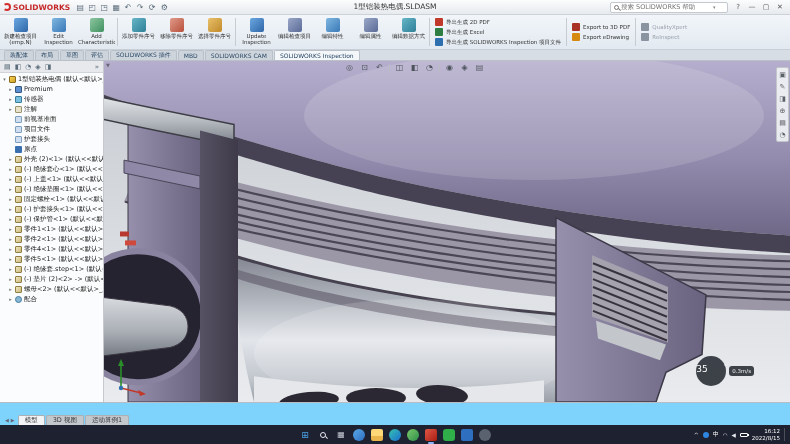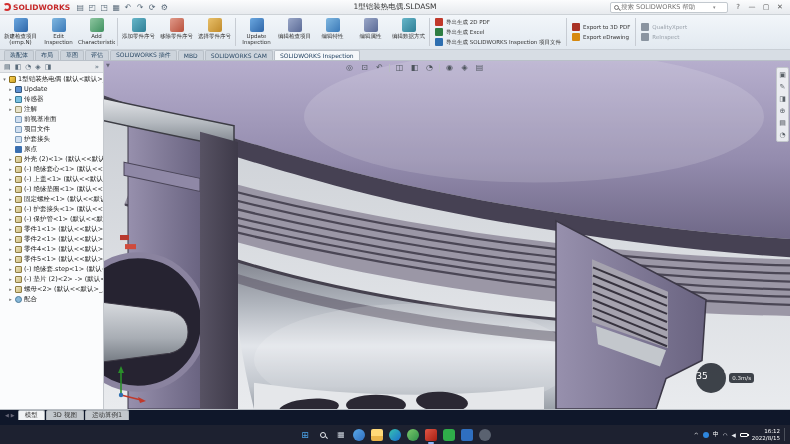--- a/index.html
+++ b/index.html
@@ -84,21 +84,21 @@
     padding:2px 0; gap:3px; color:#5a6168; font-size:7px; }
   .rtools span { height:9px; display:flex; align-items:center; }
   .triad { position:absolute; left:3px; bottom:6px; }
   .overlay-badges { position:absolute; right:36px; bottom:16px; display:flex; align-items:center; gap:3px; }
   .bc { width:30px; height:30px; border-radius:50%; background:rgba(38,42,50,.88); color:#fff;
     display:flex; align-items:flex-start; justify-content:space-between; padding-top:9px; font-size:9px; line-height:1; }
   .bc .unit { font-size:5px; margin-top:-1px; }
   .bp { background:rgba(38,42,50,.88); color:#eee; font-size:5.5px; padding:2px 3px; border-radius:3px; white-space:nowrap; }
 
   
-  .model-tabs { height:16px; background:#0f172a; border-top:1px solid #b8bdc3; display:flex; 
+  .model-tabs { height:23px; background:#7dd3fc; border-top:1px solid #b8bdc3; display:flex; align-items:flex-end;
     font-size:6.5px; color:#333; padding-left:2px; flex:none; }
   .mt-nav { display:flex; gap:2px; color:#667; font-size:5px; align-items:center; height:10px; padding:0 3px; }
   .mtab { padding:0 6px; height:10px; display:flex; align-items:center; background:#c3c8cd; border:1px solid #aab0b6;
     border-bottom:none; border-radius:2px 2px 0 0; margin-right:1px; white-space:nowrap; }
   .mtab.active { background:#f2f4f6; }
 
   .statusbar { height:11px; background:linear-gradient(#eef0f3,#dde1e5); border-top:1px solid #c2c7cc;
     display:flex; align-items:center; font-size:6.5px; color:#445; padding:0 4px; flex:none; }
   .sb-right { margin-left:auto; display:flex; align-items:center; gap:10px; }
   .sb-ic { color:#667; font-size:6px; }
@@ -272,21 +272,21 @@
       </div>
       <div class="tree">
         <div class="ti">
           <span class="tw">▾</span>
           <span class="tic ic-asm"></span>
           <span class="tl">1型铠装热电偶 (默认&lt;默认&gt;_显示状态-1</span>
         </div>
         <div class="ti d1">
           <span class="tw">▸</span>
           <span class="tic ic-folder"></span>
-          <span class="tl">Update</span>
+          <span class="tl">Premium</span>
         </div>
         <div class="ti d1">
           <span class="tw">▸</span>
           <span class="tic ic-sens"></span>
           <span class="tl">传感器</span>
         </div>
         <div class="ti d1">
           <span class="tw">▸</span>
           <span class="tic ic-ann"></span>
           <span class="tl">注解</span>

